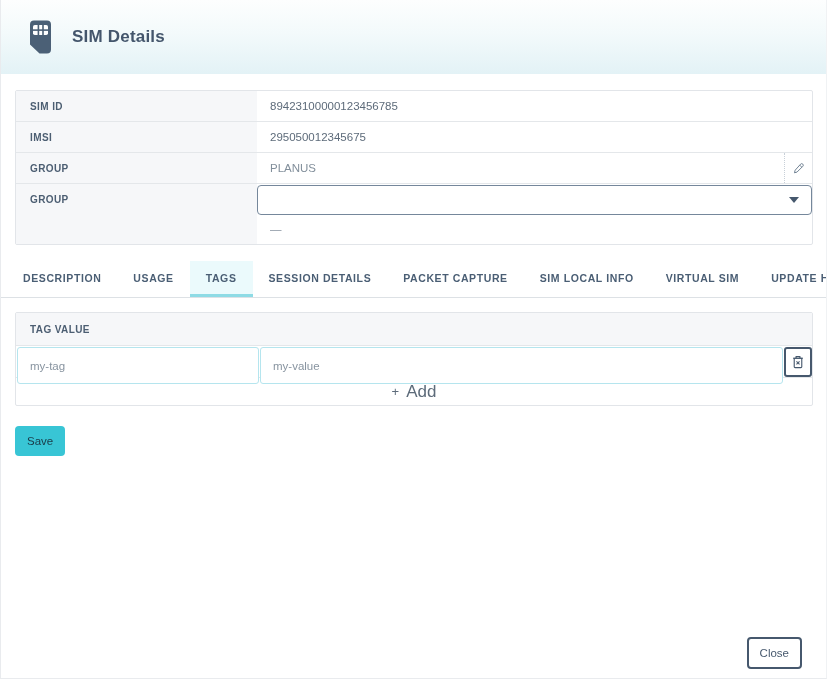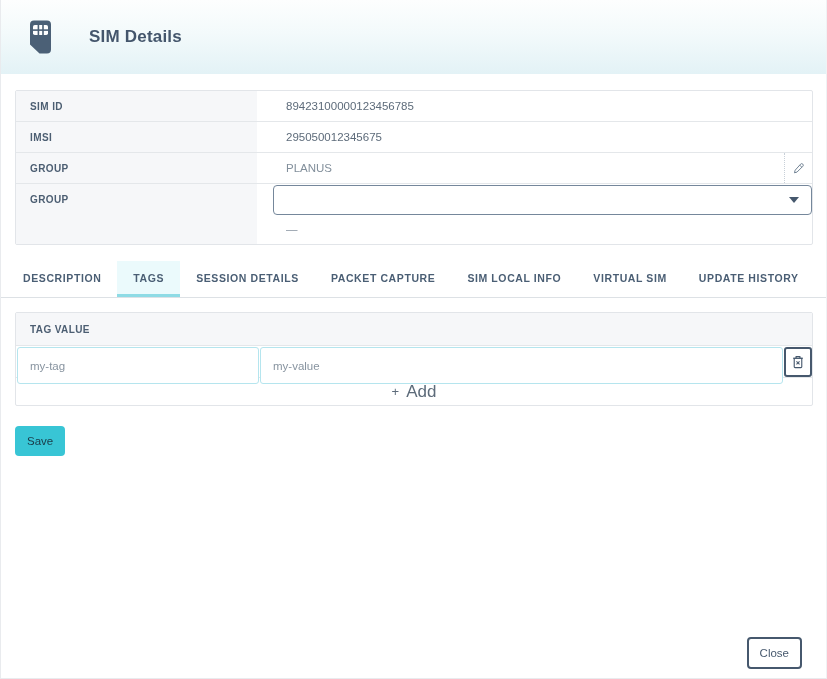--- a/index.html
+++ b/index.html
@@ -17,33 +17,33 @@
 
   
   .header {
     height:74px;
     background:linear-gradient(180deg,#fdfefe 0%,#f3fafb 45%,#e3f2f6 100%);
     display:flex; align-items:center;
     padding-left:28px;
   }
   .sim-icon { width:23px; height:34px; flex:0 0 auto; }
   .header-title {
-    margin-left:37px;
+    margin-left:20px;
     font-size:17px; font-weight:bold; color:#44566c;
     letter-spacing:0.2px;
   }
 
   
   .detail-table {
     margin:16px 13px 0 14px;
     border:1px solid #e2e5e9;
     border-radius:2px;
     background:#fff;
   }
-  .d-row { display:flex; border-bottom:1px solid #e4e7ea;gap:16px; }
+  .d-row { display:flex; border-bottom:1px solid #e4e7ea; }
   .d-row:last-child { border-bottom:none; }
   .d-label {
     width:241px; flex:0 0 auto;
     background:#f6f7f9;
     font-size:10px; font-weight:bold; letter-spacing:0.4px;
     color:#4c5e72;
     padding:10px 0 0 14px;
   }
   .d-value {
     flex:1; display:flex; align-items:center;
@@ -210,20 +210,21 @@
       </div>
       <div class="group-note">—</div>
     </div>
   </div>
 
 </div>
 
 
 <div class="tabs">
   <div class="tab">DESCRIPTION</div>
+  <div class="tab">USAGE</div>
   <div class="tab active">TAGS</div>
   <div class="tab">SESSION DETAILS</div>
   <div class="tab">PACKET CAPTURE</div>
   <div class="tab">SIM LOCAL INFO</div>
   <div class="tab">VIRTUAL SIM</div>
   <div class="tab">UPDATE HISTORY</div>
 </div>
 
 
 <div class="tags-table">

